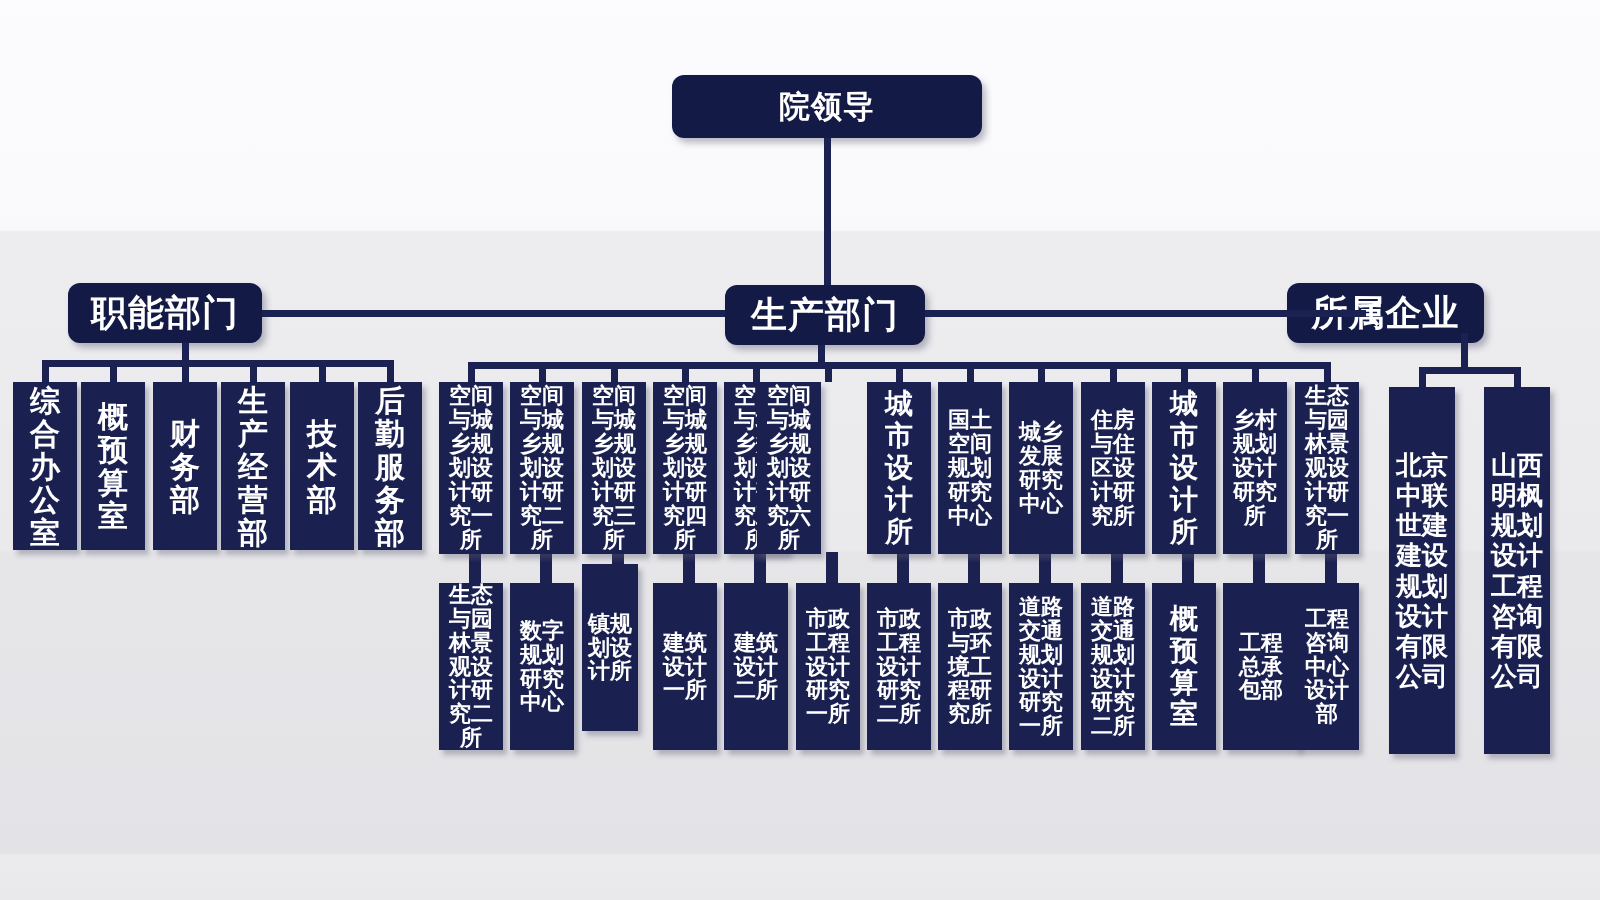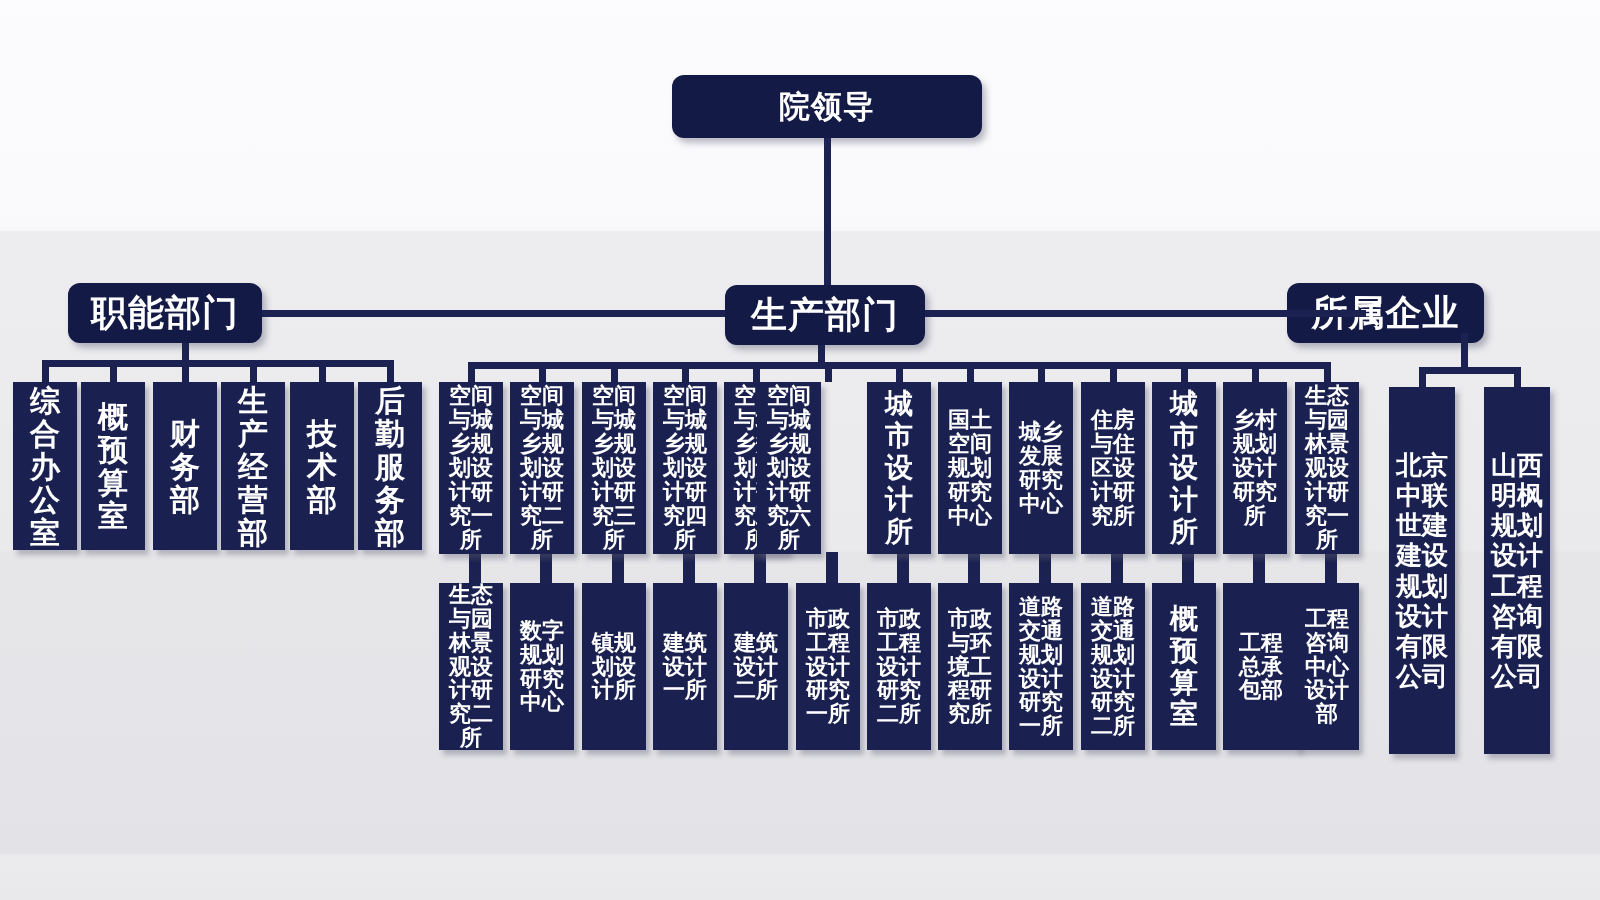--- a/index.html
+++ b/index.html
@@ -156,21 +156,21 @@
       </div>
       <div class="col-box prod-box multi" style="left: 1295px; top: 382px; width: 64px; height: 172px;">
         <span class="txt">生态与园林景观设计研究一所</span>
       </div>
       <div class="col-box prod-box multi" style="left: 439px; top: 583px; width: 64px; height: 167px; align-items: center;">
         <span class="txt">生态与园林景观设计研究二所</span>
       </div>
       <div class="col-box prod-box multi" style="left: 510px; top: 583px; width: 64px; height: 167px;">
         <span class="txt">数字规划研究中心</span>
       </div>
-      <div class="col-box prod-box multi" style="left: 582px; top: 583px; width: 64px; height: 167px;">
+      <div class="col-box prod-box multi" style="left: 582px; top: 564px; width: 56px; height: 167px;">
         <span class="txt">镇规划设计所</span>
       </div>
       <div class="col-box prod-box multi" style="left: 653px; top: 583px; width: 64px; height: 167px;">
         <span class="txt">建筑设计一所</span>
       </div>
       <div class="col-box prod-box multi" style="left: 724px; top: 583px; width: 64px; height: 167px;">
         <span class="txt">建筑设计二所</span>
       </div>
       <div class="col-box prod-box multi" style="left: 796px; top: 583px; width: 64px; height: 167px;">
         <span class="txt">市政工程设计研究一所</span>

